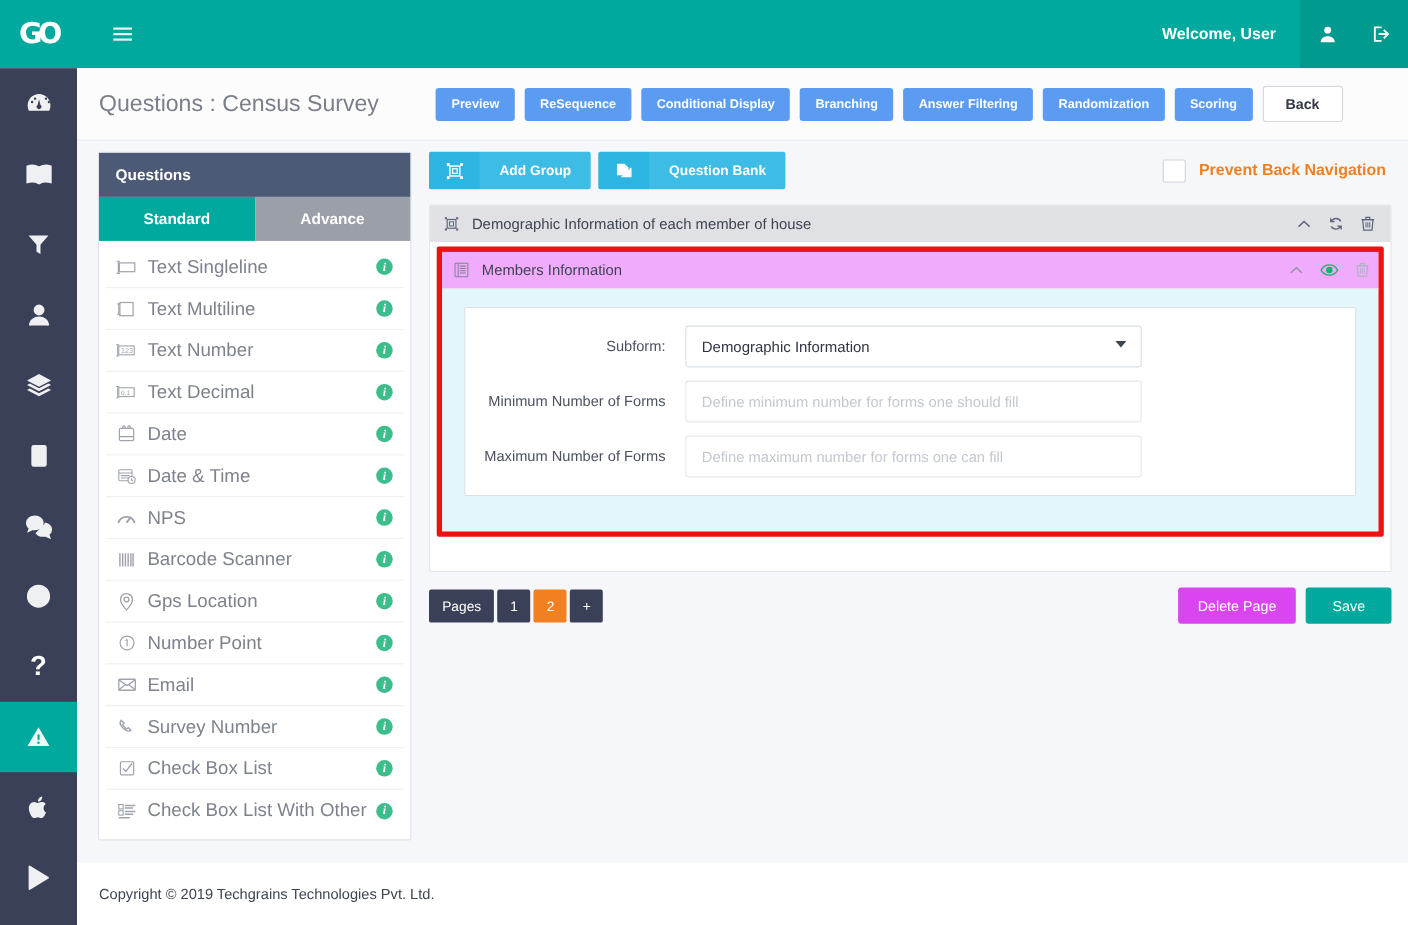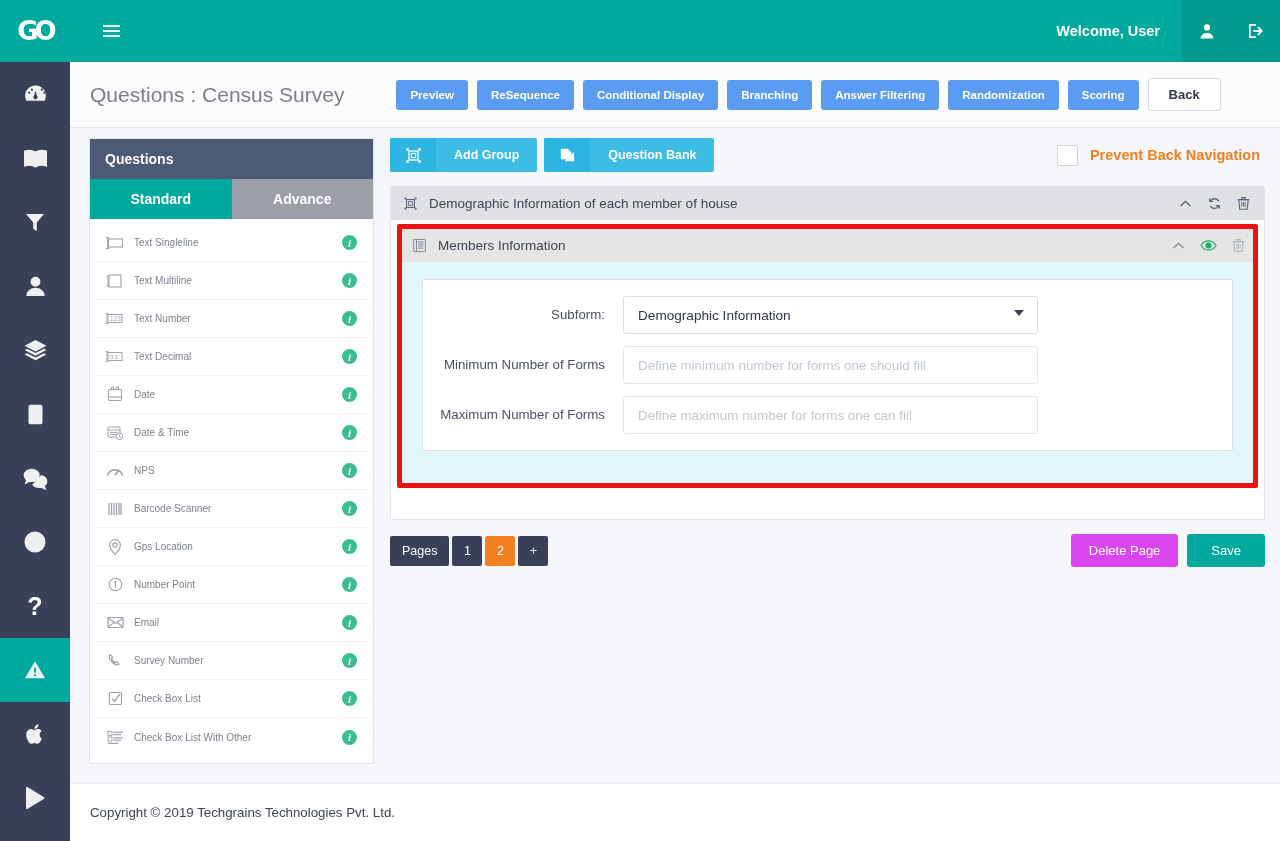--- a/index.html
+++ b/index.html
@@ -100,21 +100,21 @@
   .qrow {
     height: 38px; display: flex; align-items: center;
     border-bottom: 1px solid #eef0f3; padding: 0 4px; cursor: pointer;
   }
   .qrow:last-child { border-bottom: none; }
   .qrow-ico {
     width: 30px; display: flex; align-items: center; justify-content: center;
   }
   .qrow-ico svg { stroke: #9ea3ad; fill: none; }
   .qrow-label {
-    flex: 1; font-size: 10px; color: #7d828c; padding-left: 4px;
+    flex: 1; font-size: 17px; color: #7d828c; padding-left: 4px;
   }
   .info-ico {
     width: 15px; height: 15px; border-radius: 50%; background: #3bbd8c;
     color: #ffffff; font-size: 11px; font-weight: bold; font-style: italic;
     display: flex; align-items: center; justify-content: center;
     margin-right: 6px; font-family: "Liberation Serif", serif;
   }
 
   
   .content {
@@ -155,21 +155,21 @@
   }
   .hdr-actions { display: flex; align-items: center; gap: 15px; }
   .hdr-actions .act { cursor: pointer; display: flex; align-items: center; }
 
   
   .redbox {
     margin: 4px 6px 0 6px; border: 5px solid #ee1111; border-radius: 2px;
     background: #ffffff;
   }
   .sub-head {
-    height: 34px; background: #e5e5e5; display: flex; align-items: center;
+    height: 34px; background: #f0abfc; display: flex; align-items: center;
     padding: 0 8px 0 10px; border-bottom: 1px solid #eceef1;
   }
   .sub-head-ico { width: 22px; display: flex; align-items: center; }
   .sub-head-title { flex: 1; font-size: 13.5px; color: #3e4552; padding-left: 4px; }
   .sub-body {
     background: #e3f6fb; padding: 16px 20px 32px 20px;
   }
   .form-box {
     background: #ffffff; border: 1px solid #dde1e6; border-radius: 2px;
     padding: 16px 16px 16px 0;

